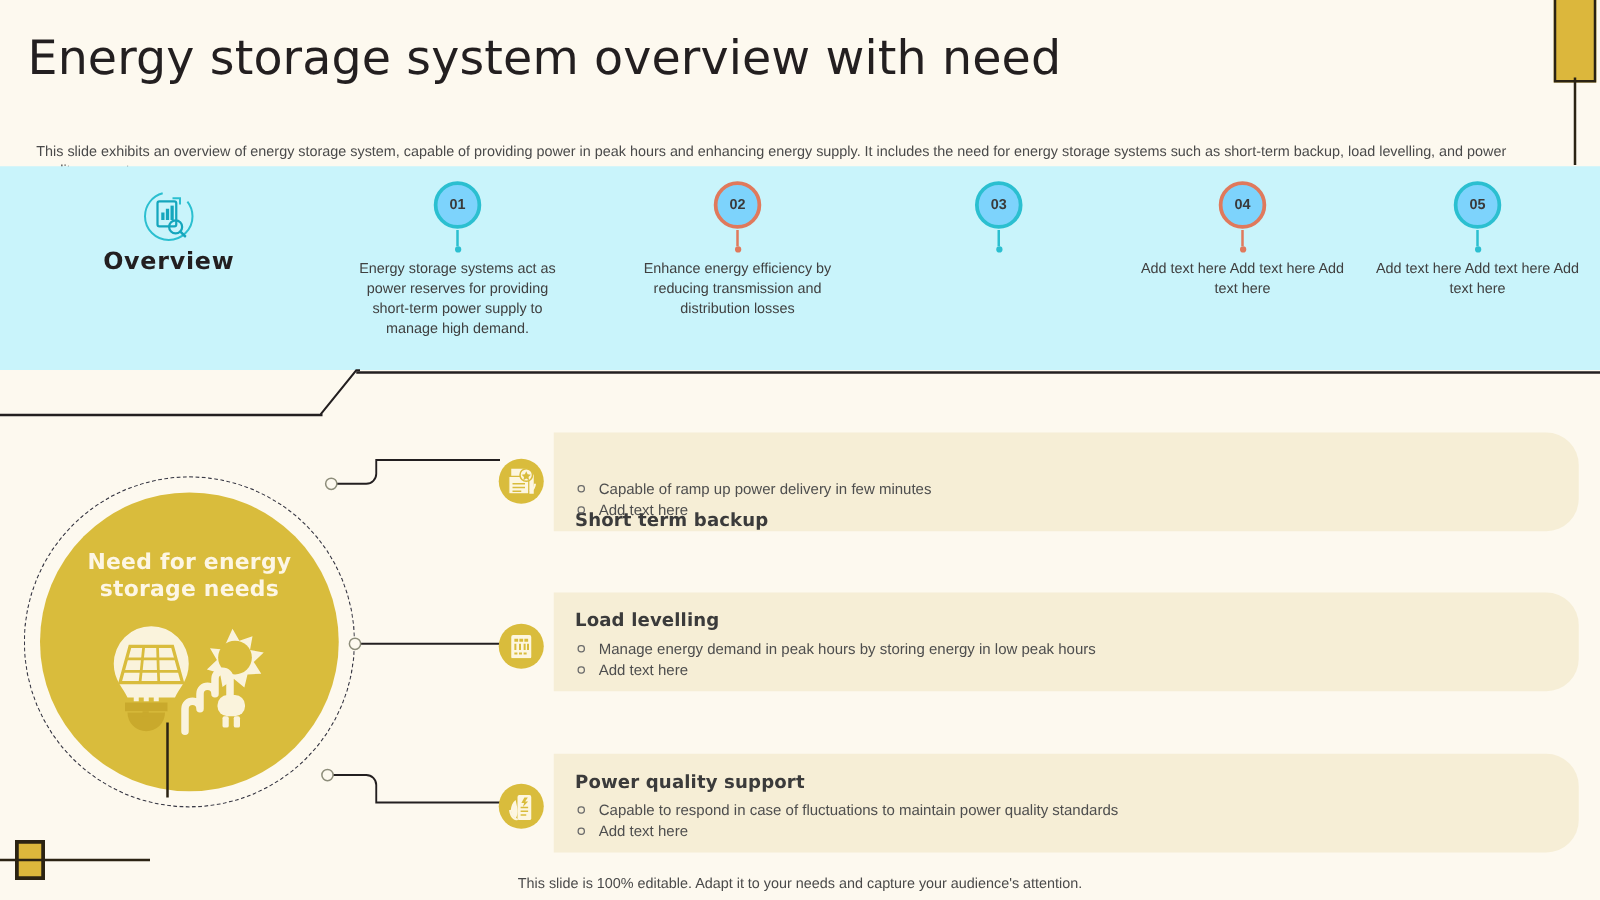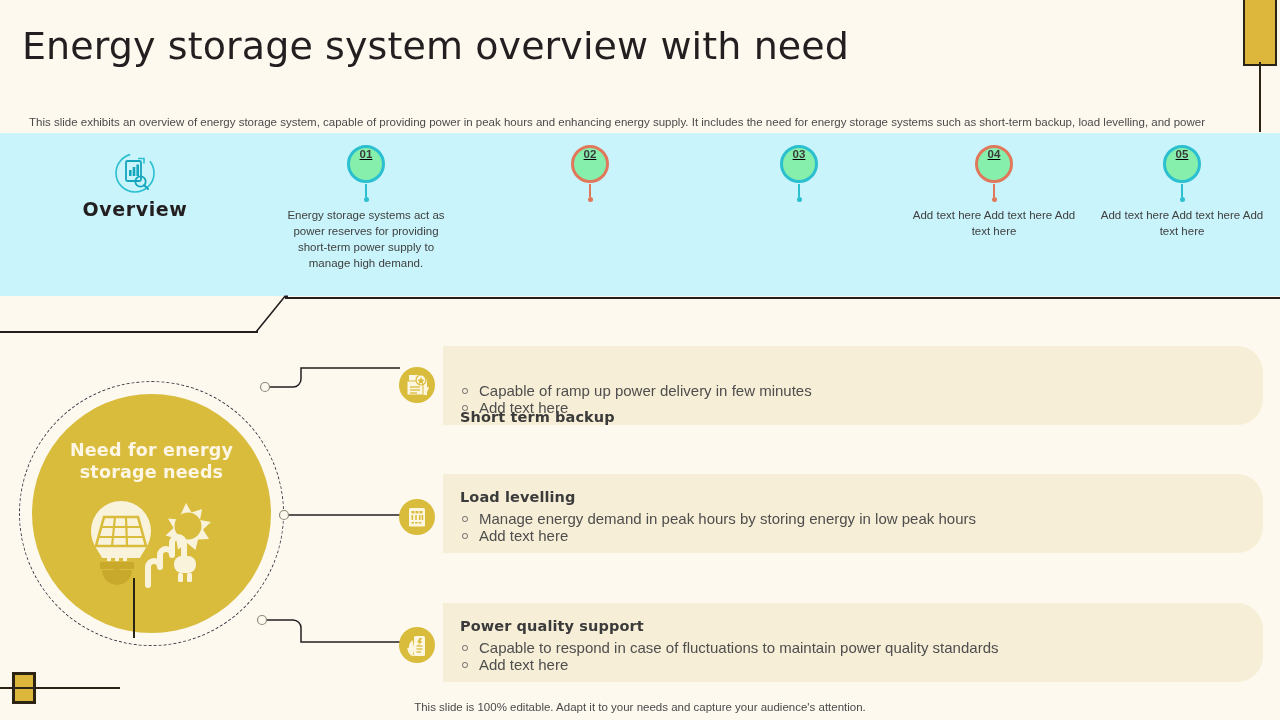--- a/index.html
+++ b/index.html
@@ -36,22 +36,22 @@
   .ov-icon{position:absolute;left:110px;top:150px;width:50px;height:46px;}
   .ov-label{
     position:absolute;left:30px;top:198px;width:210px;text-align:center;
     font-size:19px;font-weight:700;color:#231f20;letter-spacing:0.6px;
     font-family:"DejaVu Sans","Liberation Sans",sans-serif;
   }
 
   .tl-item{position:absolute;top:145px;width:180px;text-align:center;}
   .tl-circle{
     position:relative;margin:0 auto;width:38px;height:38px;border-radius:50%;
-    background:#86efac;box-sizing:border-box;border:3px solid #2bbfd0;
-    display:flex;align-items:flex-start;justify-content:center;text-decoration:underline;
+    background:#7dd3fc;box-sizing:border-box;border:3px solid #2bbfd0;
+    display:flex;align-items:center;justify-content:center;
   }
   .tl-num{font-size:11.5px;font-weight:600;color:#3a3a3a;font-family:"Liberation Sans",sans-serif;}
   .tl-stem{width:1.4px;height:13px;margin:1px auto 0;background:#2bbfd0;}
   .tl-dot{width:5px;height:5px;border-radius:50%;margin:0 auto;}
   .tl-text{
     margin-top:5px;font-size:11.5px;line-height:16px;color:#404040;
     padding:0 4px;
   }
 
   
@@ -83,21 +83,21 @@
   .card{
     position:absolute;background:#f6eed6;
     border-top-right-radius:26px;border-bottom-right-radius:26px;
   }
   .card-title{
     position:absolute;font-size:14.5px;font-weight:700;color:#3b3b3b;letter-spacing:0.1px;
     font-family:"DejaVu Sans","Liberation Sans",sans-serif;
   }
   .bullets{position:absolute;margin:0;padding:0;list-style:none;}
   .bullets li{
-    position:relative;padding-left:19px;font-size:15px;line-height:16.5px;color:#4e4e4e;
+    position:relative;padding-left:19px;font-size:12px;line-height:16.5px;color:#4e4e4e;
     margin-bottom:0.5px;
   }
   .bullets li:before{
     content:"";position:absolute;left:2px;top:5px;width:5.6px;height:5.6px;
     border:1.2px solid #6a6a6a;border-radius:50%;box-sizing:border-box;
   }
   .card-icon{
     position:absolute;width:36px;height:36px;border-radius:50%;background:#d9bc3c;
     display:flex;align-items:center;justify-content:center;
   }
@@ -149,20 +149,21 @@
       <div class="tl-stem" style="background:#2bbfd0"></div>
       <div class="tl-dot" style="background:#2bbfd0"></div>
       <div class="tl-text">Energy storage systems act as power reserves for providing short-term power supply to manage high demand.</div>
     </div>
     <div class="tl-item" style="left: 500px; width: 180px;">
       <div class="tl-circle" style="border-color:#e0795c">
         <span class="tl-num">02</span>
       </div>
       <div class="tl-stem" style="background:#e0795c"></div>
       <div class="tl-dot" style="background:#e0795c"></div>
+      <div class="tl-text">Enhance energy efficiency by reducing transmission and distribution losses</div>
     </div>
     <div class="tl-item" style="left: 709px; width: 180px;">
       <div class="tl-circle" style="border-color:#2bbfd0">
         <span class="tl-num">03</span>
       </div>
       <div class="tl-stem" style="background:#2bbfd0"></div>
       <div class="tl-dot" style="background:#2bbfd0"></div>
     </div>
     <div class="tl-item" style="left: 904px; width: 180px;">
       <div class="tl-circle" style="border-color:#e0795c">

